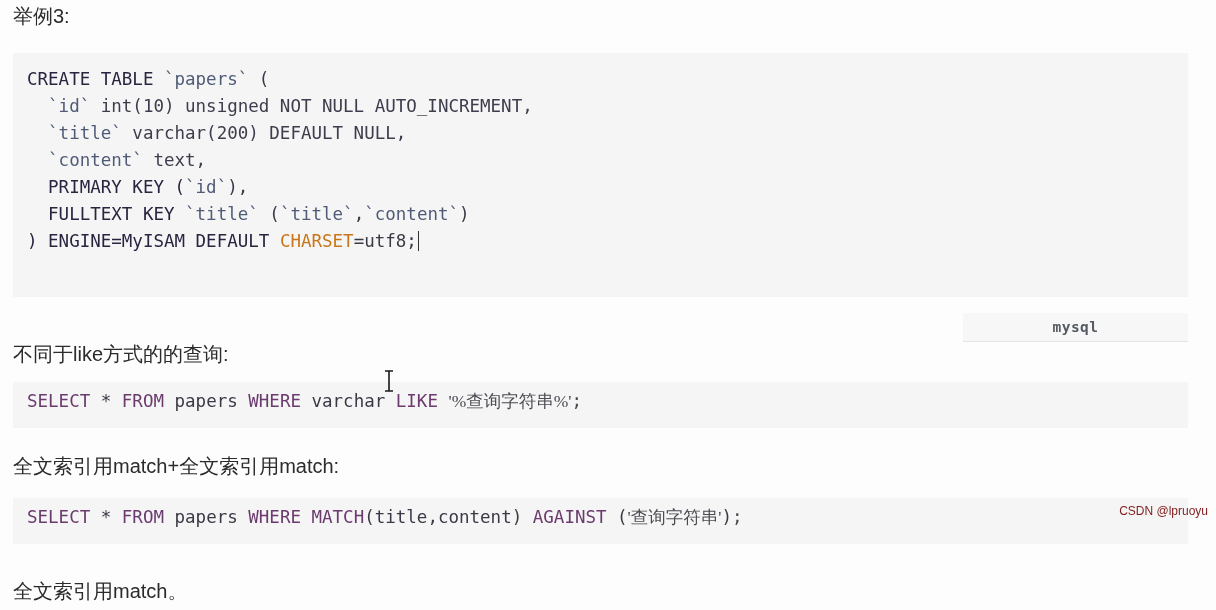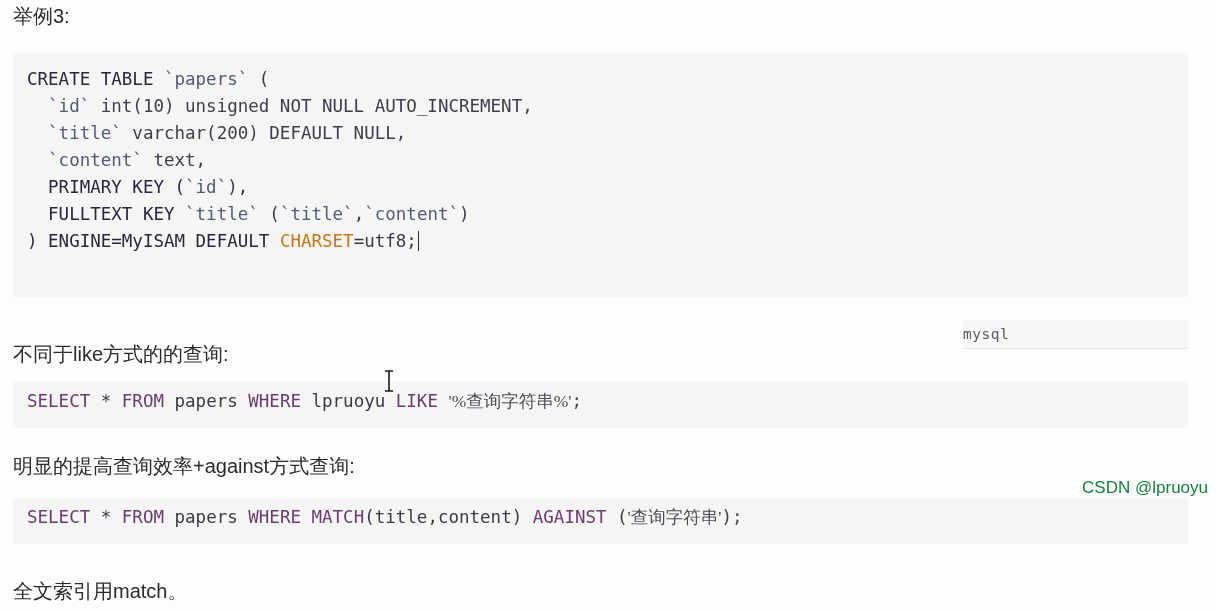--- a/index.html
+++ b/index.html
@@ -89,29 +89,30 @@
     height: 20px;
     background: #333;
     vertical-align: -4px;
     margin-left: 1px;
   }
 
   
   #lang-tag {
     position: absolute;
     left: 963px;
-    top: 320px;
+    top: 313px;
     width: 225px;
     height: 29px;
     background: #f7f7f7;
     border-bottom: 1px solid #e4e4e4;
     box-sizing: border-box;
     display: flex;
     align-items: center;
-    justify-content: flex-start;
+    justify-content: center;
+    font-weight: bold;
   }
   #lang-tag .lang-text {
     font-family: "DejaVu Sans Mono", "Liberation Mono", monospace;
     font-size: 14.5px;
     color: #555a63;
     letter-spacing: 0.5px;
   }
 
   
   #mouse-cursor {
@@ -120,24 +121,24 @@
     top: 370px;
     width: 12px;
     height: 22px;
     pointer-events: none;
   }
 
   
   #watermark {
     position: absolute;
     right: 8px;
-    bottom: 20px;
+    bottom: 0;
     font-family: "Liberation Sans", sans-serif;
-    font-size: 17px;
-    color: #15803d;
+    font-size: 12px;
+    color: #7f1d1d;
     white-space: pre;
   }
 </style>
 </head>
 <body>
 
 <div class="page">
 
   <div class="prose" id="para-intro">举例3:</div>
 
@@ -151,24 +152,24 @@
 <span class="tok-kw">) ENGINE=MyISAM DEFAULT </span><span class="tok-charset">CHARSET</span><span class="tok-plain">=utf8;</span><span class="caret"></span></code>
   </div>
 
   <div id="lang-tag">
     <span class="lang-text">mysql</span>
   </div>
 
   <div class="prose" id="para-unlike">不同于like方式的的查询:</div>
 
   <div class="codeblock" id="code-like">
-    <code class="code"><span class="tok-kw2">SELECT</span><span class="tok-plain"> * </span><span class="tok-kw2">FROM</span><span class="tok-plain"> papers </span><span class="tok-kw2">WHERE</span><span class="tok-plain"> lpruoyu </span><span class="tok-kw2">LIKE</span><span class="tok-plain"> </span><span class="tok-str">'%查询字符串%'</span><span class="tok-punct">;</span></code>
+    <code class="code"><span class="tok-kw2">SELECT</span><span class="tok-plain"> * </span><span class="tok-kw2">FROM</span><span class="tok-plain"> papers </span><span class="tok-kw2">WHERE</span><span class="tok-plain"> varchar </span><span class="tok-kw2">LIKE</span><span class="tok-plain"> </span><span class="tok-str">'%查询字符串%'</span><span class="tok-punct">;</span></code>
   </div>
 
-  <div class="prose" id="para-fulltext">明显的提高查询效率+against方式查询:</div>
+  <div class="prose" id="para-fulltext">全文索引用match+全文索引用match:</div>
 
   <div class="codeblock" id="code-match">
     <code class="code"><span class="tok-kw2">SELECT</span><span class="tok-plain"> * </span><span class="tok-kw2">FROM</span><span class="tok-plain"> papers </span><span class="tok-kw2">WHERE</span><span class="tok-kw2"> MATCH</span><span class="tok-plain">(title,content)</span><span class="tok-kw2"> AGAINST</span><span class="tok-plain"> (</span><span class="tok-str">'查询字符串'</span><span class="tok-plain">)</span><span class="tok-punct">;</span></code>
   </div>
 
   <div class="prose" id="para-conclusion">全文索引用match。</div>
 
   <svg id="mouse-cursor" viewBox="0 0 12 22">
     <path d="M2 1 H10 M6 1 V21 M2 21 H10" stroke="#1a1a1a" stroke-width="1.6" fill="none"></path>
   </svg>

